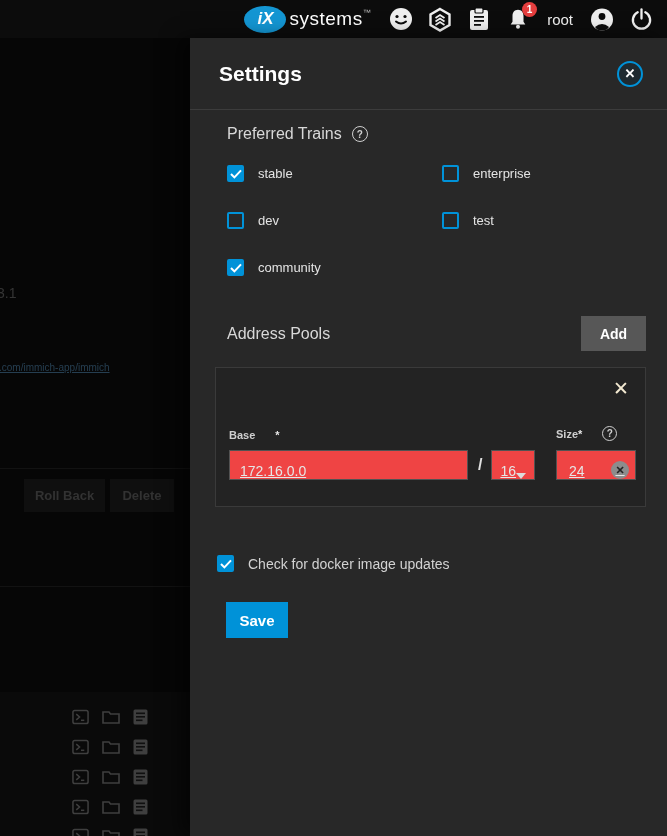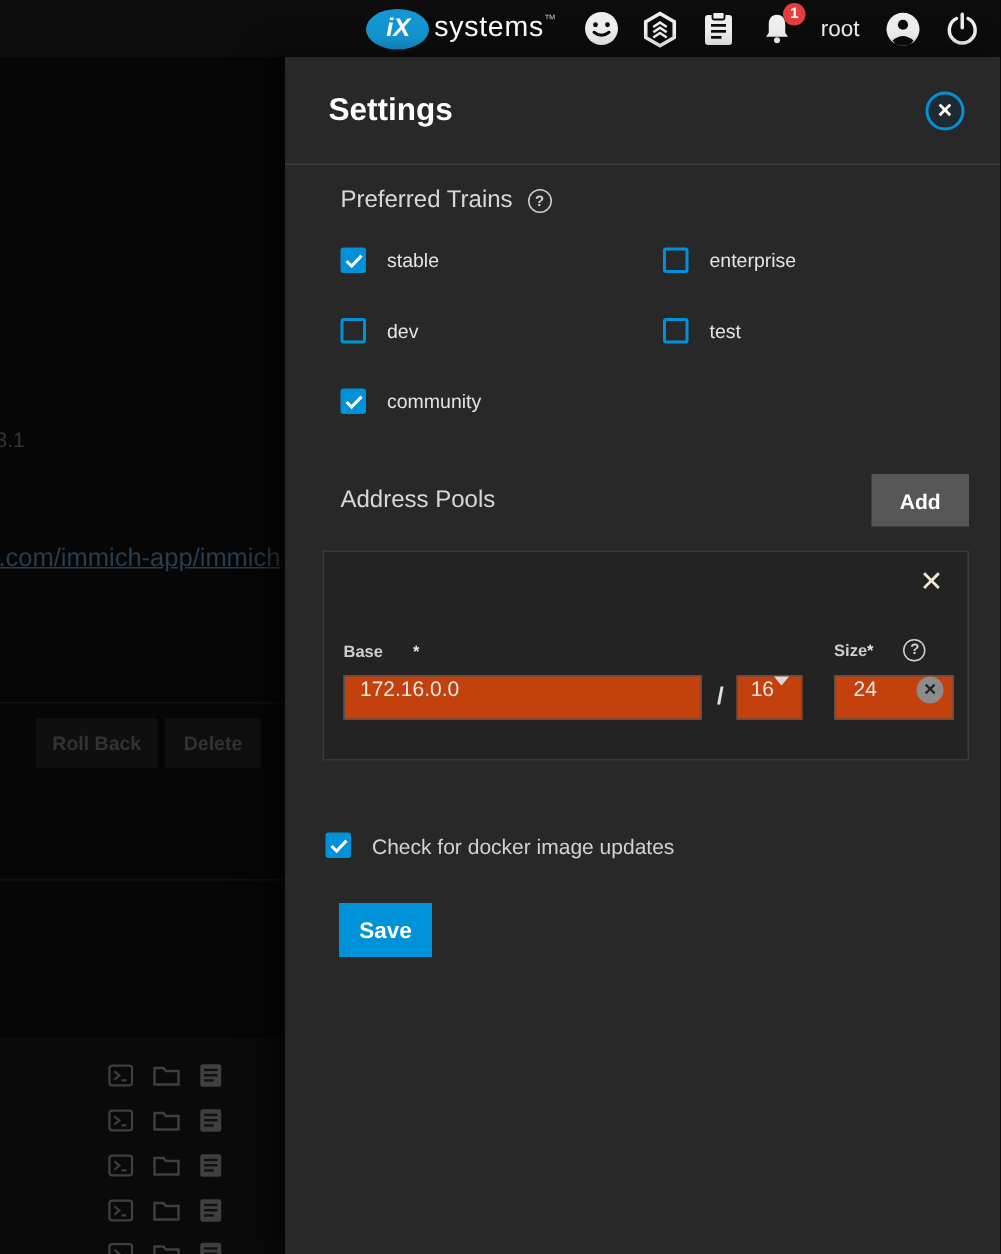--- a/index.html
+++ b/index.html
@@ -26,21 +26,21 @@
 
   
   .left-page{ position:absolute; left:0; top:38px; width:190px; height:798px; background:#0a0a0a; }
   .lp-statuscard{ position:absolute; left:0; top:0; width:190px; height:97px; background:#0f0f0f;
                   border-bottom:1px solid #1d1d1d; }
   .lp-status{ position:absolute; left:43px; top:54px; display:flex; align-items:center; gap:7px; }
   .lp-check{ width:17px; height:17px; border-radius:50%; background:#3a5f3a;
              display:flex; align-items:center; justify-content:center; flex:0 0 auto; }
   .lp-status-text{ color:#8f8f8f; font-size:12px; white-space:nowrap; }
   .lp-version{ position:absolute; left:-3px; top:247px; color:#515151; font-size:14px; }
-  .lp-link{ position:absolute; left:-1px; top:324px; color:#3a607d; font-size:17px;
+  .lp-link{ position:absolute; left:-1px; top:324px; color:#3a607d; font-size:10px;
             text-decoration:underline; white-space:nowrap; }
   .lp-div{ position:absolute; left:0; width:190px; height:1px; background:#1c1c1c; }
   .lp-buttons{ position:absolute; left:24px; top:441px; display:flex; gap:5px; }
   .lp-btn{ height:33px; background:#181818; color:#4d4d4d; font-weight:bold; font-size:13px;
            display:flex; align-items:center; justify-content:center; }
   .lp-btn.rollback{ width:81px; } .lp-btn.delete{ width:64px; }
   .lp-table{ position:absolute; left:0; top:654px; width:190px; height:144px; background:#101010; }
   .lp-iconrow{ position:absolute; display:flex; gap:13px; }
   .lp-iconrow svg{ display:block; }
 
@@ -79,22 +79,22 @@
 
   .pool-card{ margin-top:16px; width:431px; height:140px; background:#232323; border:1px solid #3a3a3a;
               position:relative; padding:10px 15px 0 13px; }
   .pool-close{ position:absolute; right:13px; top:10px; width:22px; height:22px; color:#f4ead2;
                font-size:19px; line-height:22px; text-align:center; cursor:pointer; }
   .pool-form{ position:absolute; left:13px; right:12px; top:58px; display:flex; align-items:flex-end; }
   .fgroup{ display:flex; flex-direction:column; }
   .flabel{ color:#cfcfcf; font-size:11px; font-weight:bold; margin-bottom:9px; display:flex; align-items:center; gap:20px; }
   .flabel .help{ width:15px; height:15px; }
   .req{ color:#e8e8e8; }
-  .tinput{ height:30px; background:#c2410c; border:1px solid #525252; color:#e6e6e6; font-size:14px;
-           padding:0 10px; display:flex; align-items:flex-start; }
+  .tinput{ height:30px; background:#ef4444; border:1px solid #525252; color:#e6e6e6; font-size:14px;
+           padding:0 10px; display:flex; align-items:flex-end;text-decoration:underline; }
   .base-input{ width:239px; }
   .slash{ color:#e0e0e0; font-size:16px; font-weight:bold; margin:0 9px 6px 10px; }
   .prefix-select{ width:49px; justify-content:space-between; padding:0 8px; cursor:pointer; }
   .caret{ width:0; height:0; border-left:5px solid transparent; border-right:5px solid transparent;
           border-top:6px solid #dcdcdc; }
   .size-group{ margin-left:21px; }
   .size-input{ width:80px; justify-content:space-between; padding:0 6px 0 12px; }
   .clear-btn{ width:18px; height:18px; border-radius:50%; background:#8c8c8c; color:#232323;
               font-size:11px; font-weight:bold; line-height:18px; text-align:center; cursor:pointer; }
 

